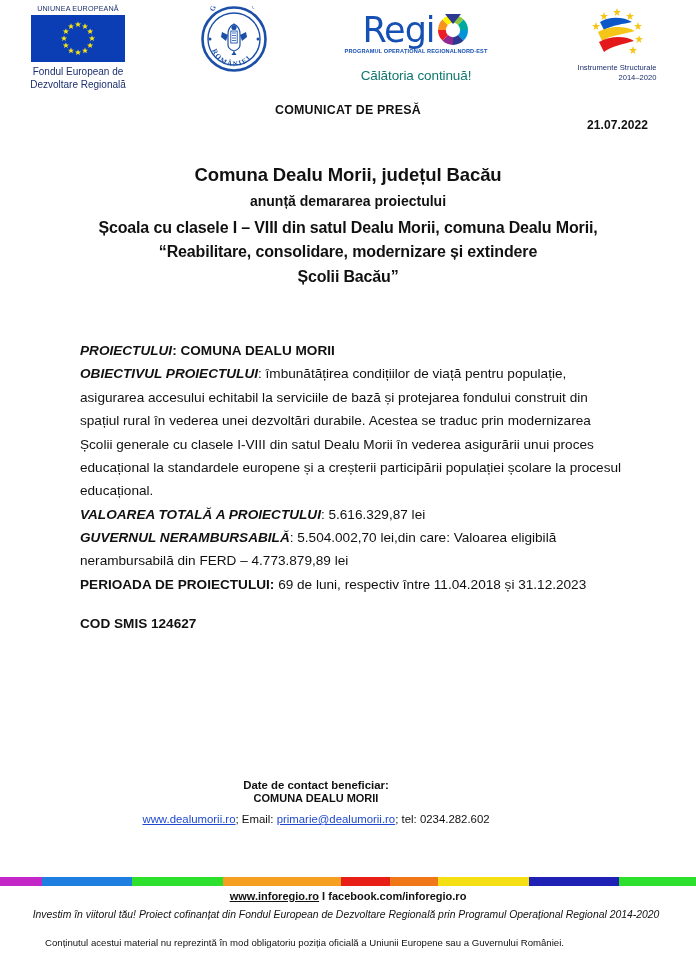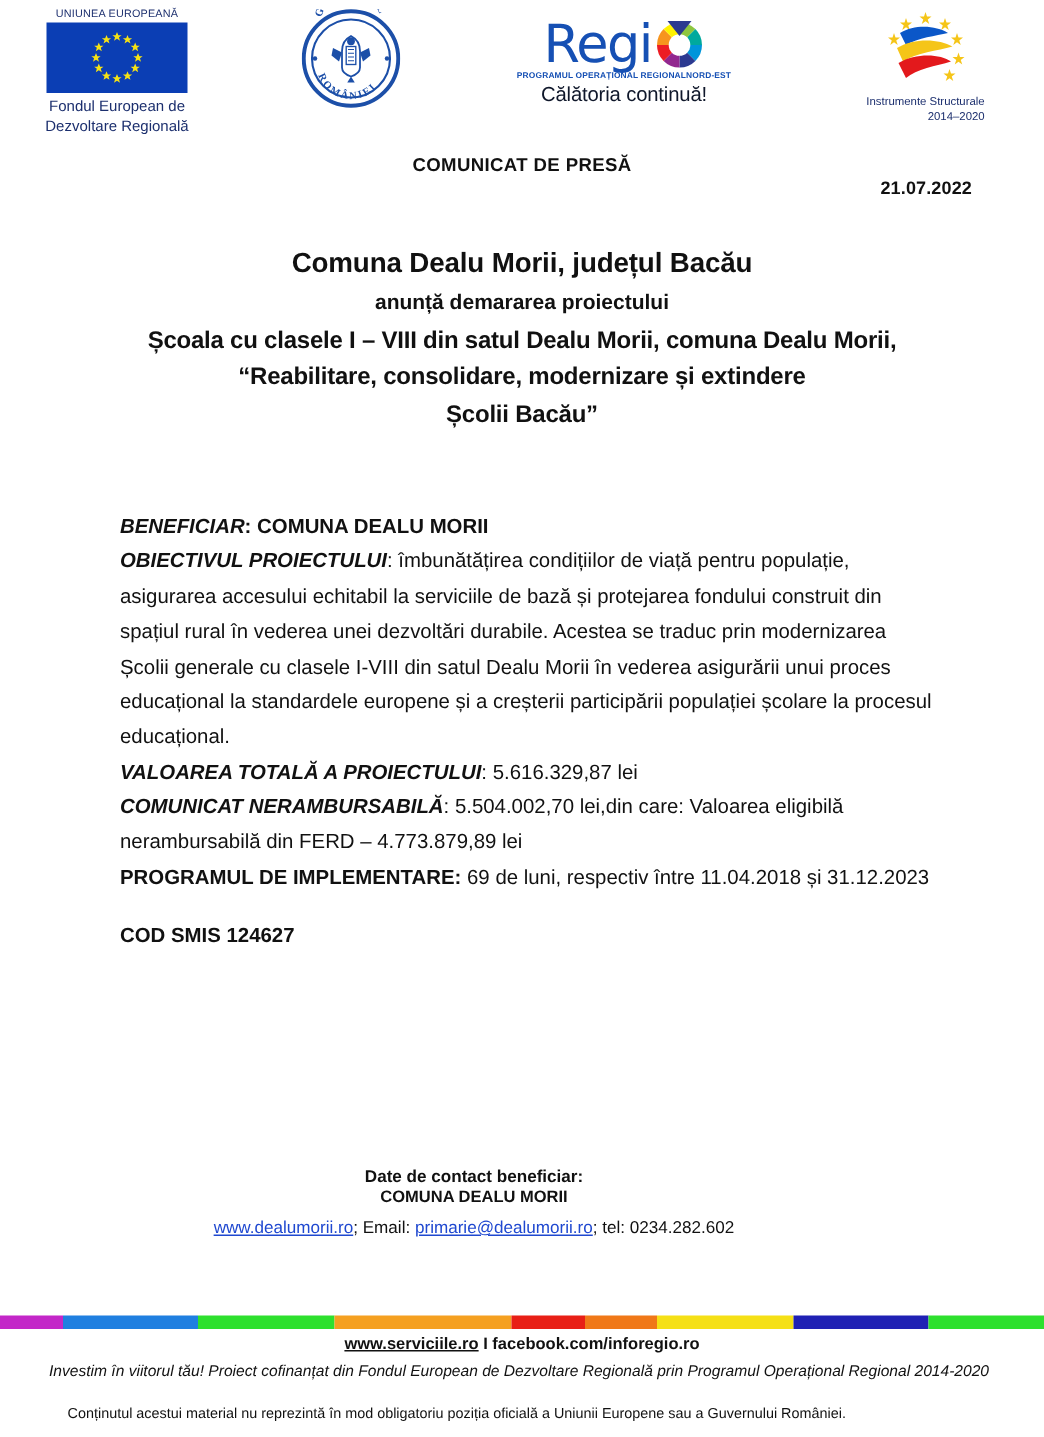--- a/index.html
+++ b/index.html
@@ -61,22 +61,22 @@
     font-weight: normal; font-size: 35px; color: #1650b4;
     letter-spacing: -1px; line-height: 34px;
   }
   .regio-wheel { width: 34px; height: 34px; margin-left: 1px; position: relative; }
   .regio-sub {
     display: flex; justify-content: space-between; align-items: baseline;
     padding: 0 4px; margin-top: -2px;
   }
   .regio-sub span { font-size: 5.6px; font-weight: bold; color: #1650b4; letter-spacing: .1px; }
   .regio-tag {
-    text-align: center; font-size: 13.5px; color: #0f172a;
-    margin-top: 1px; letter-spacing: -.1px;
+    text-align: center; font-size: 13.5px; color: #0f766e;
+    margin-top: 14px; letter-spacing: -.1px;
   }
 
   
   .is-logo { width: 130px; padding-top: 2px; }
   .is-mark { width: 78px; height: 56px; margin: 0 auto; position: relative; }
   .is-label { font-size: 7.6px; color: #1c2f6e; text-align: right; line-height: 1.35; margin-top: 1px; }
 
   
   .comunicat {
     position: absolute; top: 103px; left: 0; width: 696px;
@@ -285,33 +285,33 @@
     <div class="title-sub">anunță demararea proiectului</div>
     <div class="title-proj">
       <div>Școala cu clasele I – VIII din satul Dealu Morii, comuna Dealu Morii,</div>
       <div>“Reabilitare, consolidare, modernizare și extindere</div>
       <div>Școlii Bacău”</div>
     </div>
   </div>
 
   <div class="body-text">
     <p>
-      <span class="lbl-bi">BENEFICIAR</span><span class="lbl-b">: COMUNA DEALU MORII</span>
+      <span class="lbl-bi">PROIECTULUI</span><span class="lbl-b">: COMUNA DEALU MORII</span>
     </p>
     <p>
       <span class="lbl-bi">OBIECTIVUL PROIECTULUI</span><span>: îmbunătățirea condițiilor de viață pentru populație, asigurarea accesului echitabil la serviciile de bază și protejarea fondului construit din spațiul rural în vederea unei dezvoltări durabile. Acestea se traduc prin modernizarea Școlii generale cu clasele I-VIII din satul Dealu Morii în vederea asigurării unui proces educațional la standardele europene și a creșterii participării populației școlare la procesul educațional.</span>
     </p>
     <p>
       <span class="lbl-bi">VALOAREA TOTALĂ A PROIECTULUI</span><span>: 5.616.329,87 lei</span>
     </p>
     <p>
-      <span class="lbl-bi">COMUNICAT NERAMBURSABILĂ</span><span>: 5.504.002,70 lei,din care: Valoarea eligibilă nerambursabilă din FERD – 4.773.879,89 lei</span>
-    </p>
-    <p>
-      <span class="lbl-b">PROGRAMUL DE IMPLEMENTARE:</span><span> 69 de luni, respectiv între 11.04.2018  și 31.12.2023</span>
+      <span class="lbl-bi">GUVERNUL NERAMBURSABILĂ</span><span>: 5.504.002,70 lei,din care: Valoarea eligibilă nerambursabilă din FERD – 4.773.879,89 lei</span>
+    </p>
+    <p>
+      <span class="lbl-b">PERIOADA DE PROIECTULUI:</span><span> 69 de luni, respectiv între 11.04.2018  și 31.12.2023</span>
     </p>
     <div class="gap"></div>
     <p class="smis">COD SMIS 124627</p>
   </div>
 
   <div class="contact">
     <div class="contact-h">Date de contact beneficiar:</div>
     <div class="contact-n">COMUNA DEALU MORII</div>
     <div class="contact-l">
       <span class="lnk">www.dealumorii.ro</span><span>; Email: </span><span class="lnk">primarie@dealumorii.ro</span><span>; tel: 0234.282.602</span>
@@ -324,18 +324,18 @@
     <i style="width:13%;background:#2ee02e"></i>
     <i style="width:17%;background:#f5a020"></i>
     <i style="width:7%;background:#e81f16"></i>
     <i style="width:7%;background:#f07818"></i>
     <i style="width:13%;background:#f5e016"></i>
     <i style="width:13%;background:#1f21b4"></i>
     <i style="width:11%;background:#2ee02e"></i>
   </div>
 
   <div class="footer-links">
-    <span class="u">www.serviciile.ro</span><span> I facebook.com/inforegio.ro</span>
+    <span class="u">www.inforegio.ro</span><span> I facebook.com/inforegio.ro</span>
   </div>
   <div class="footer-ital">Investim în viitorul tău! Proiect cofinanțat din Fondul European de Dezvoltare Regională prin Programul Operațional Regional 2014-2020</div>
   <div class="footer-note">Conținutul acestui material nu reprezintă în mod obligatoriu poziția oficială a Uniunii Europene sau a Guvernului României.</div>
 
 </div>
 
 </body></html>

